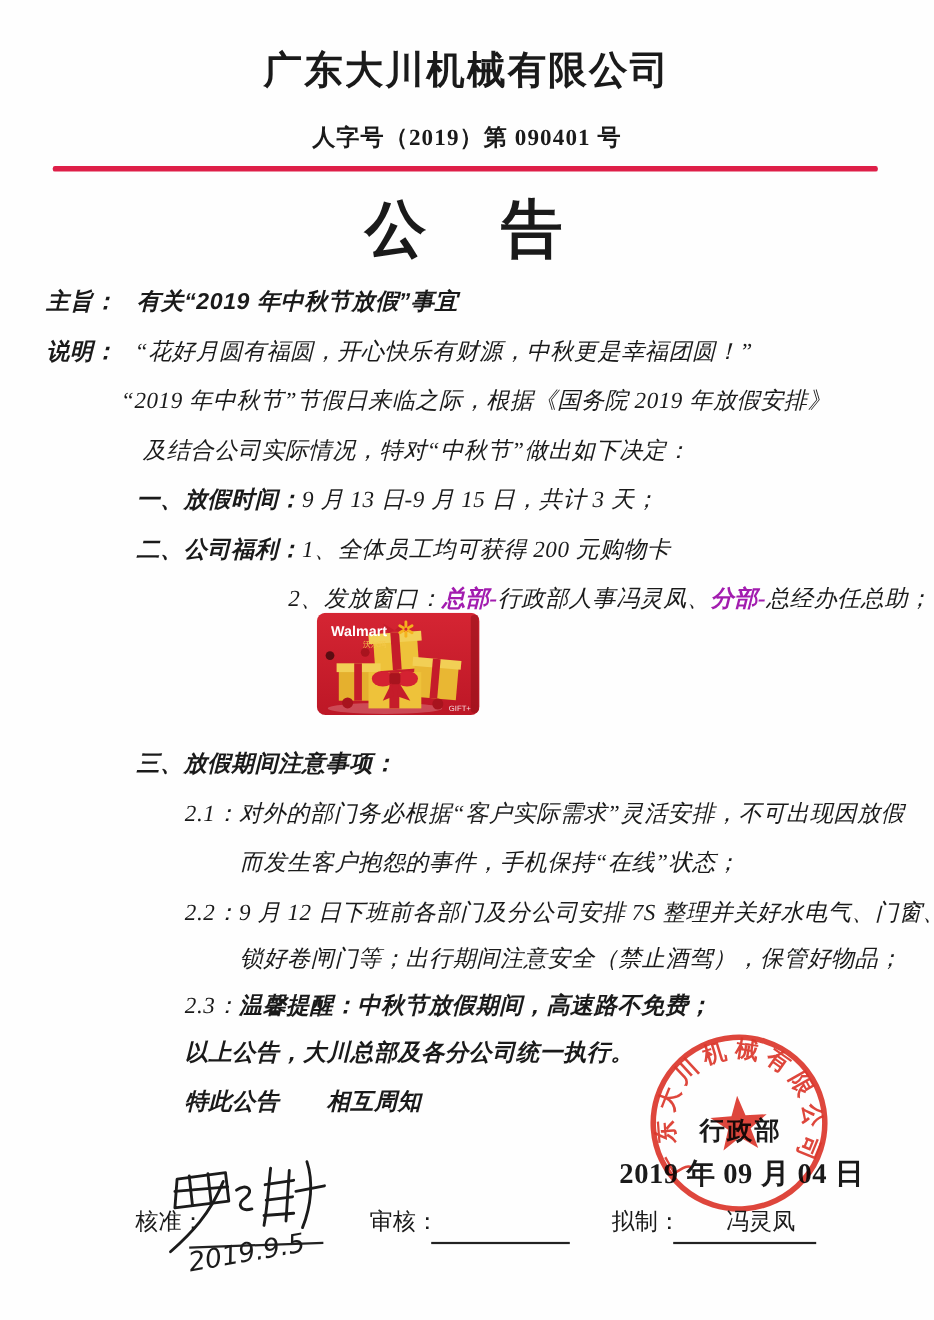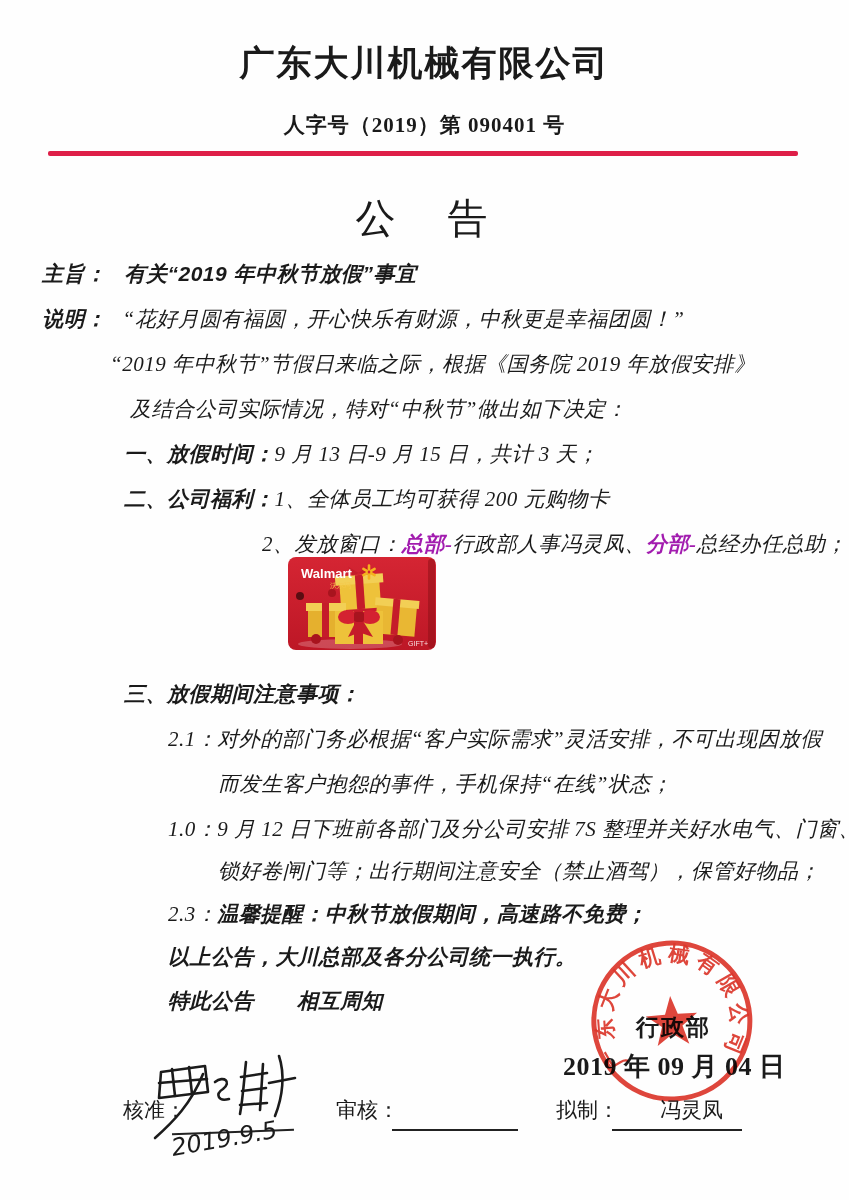--- a/index.html
+++ b/index.html
@@ -7,21 +7,21 @@
     position:relative;width:849px;height:1200px;background:#fefefe;
     font-family:"Liberation Serif","DejaVu Serif",serif;color:#1a1a1a;overflow:hidden;
   }
   .abs{position:absolute;white-space:nowrap;}
   .center{left:0;width:849px;text-align:center;}
   .song{font-family:"Liberation Serif","DejaVu Serif",serif;}
   .hei{font-family:"Liberation Sans","DejaVu Sans",sans-serif;font-weight:700;}
   .line{font-size:21px;letter-spacing:0.5px;font-style:italic;}
   .company-title{font-size:35px;font-weight:700;letter-spacing:2px;}
   .doc-number{font-size:21px;font-weight:700;letter-spacing:1px;}
-  .doc-title{font-size:40px;font-weight:400;letter-spacing:6px;margin-top:20px;}
+  .doc-title{font-size:56px;font-weight:700;letter-spacing:6px;}
   .red-rule{background:#de1f48;height:5px;border-radius:2px;}
   .red-hl{color:#a21caf;font-weight:700;}
   .gap{display:inline-block;width:12px;}
   .underline{background:#222;height:2px;}
   .stamp-wrap{mix-blend-mode:multiply;opacity:0.93;transform:rotate(-4deg);}
   .seal-date{font-size:26px;font-weight:700;letter-spacing:0.5px;}
   .dept{font-size:23px;font-weight:700;letter-spacing:2px;}
   .footer-label{font-size:21px;}
 </style>
 </head>
@@ -111,21 +111,21 @@
   </div>
 
   <div class="abs line hei" style="top:680px;left:124px;">三、放假期间注意事项：</div>
 
   <div class="abs line" style="top:725px;left:168px;">
     <span class="song">2.1：</span><span class="song">对外的部门务必根据“客户实际需求”灵活安排，不可出现因放假</span>
   </div>
   <div class="abs line song" style="top:770px;left:218px;">而发生客户抱怨的事件，手机保持“在线”状态；</div>
 
   <div class="abs line" style="top:815px;left:168px;">
-    <span class="song">1.0：</span><span class="song">9 月 12 日下班前各部门及分公司安排 7S 整理并关好水电气、门窗、</span>
+    <span class="song">2.2：</span><span class="song">9 月 12 日下班前各部门及分公司安排 7S 整理并关好水电气、门窗、</span>
   </div>
   <div class="abs line song" style="top:857px;left:218px;">锁好卷闸门等；出行期间注意安全（禁止酒驾），保管好物品；</div>
 
   <div class="abs line" style="top:900px;left:168px;">
     <span class="song">2.3：</span><span class="hei">温馨提醒：中秋节放假期间，高速路不免费；</span>
   </div>
 
   <div class="abs line hei" style="top:943px;left:168px;">以上公告，大川总部及各分公司统一执行。</div>
   <div class="abs line hei" style="top:987px;left:168px;">特此公告　　相互周知</div>
 

